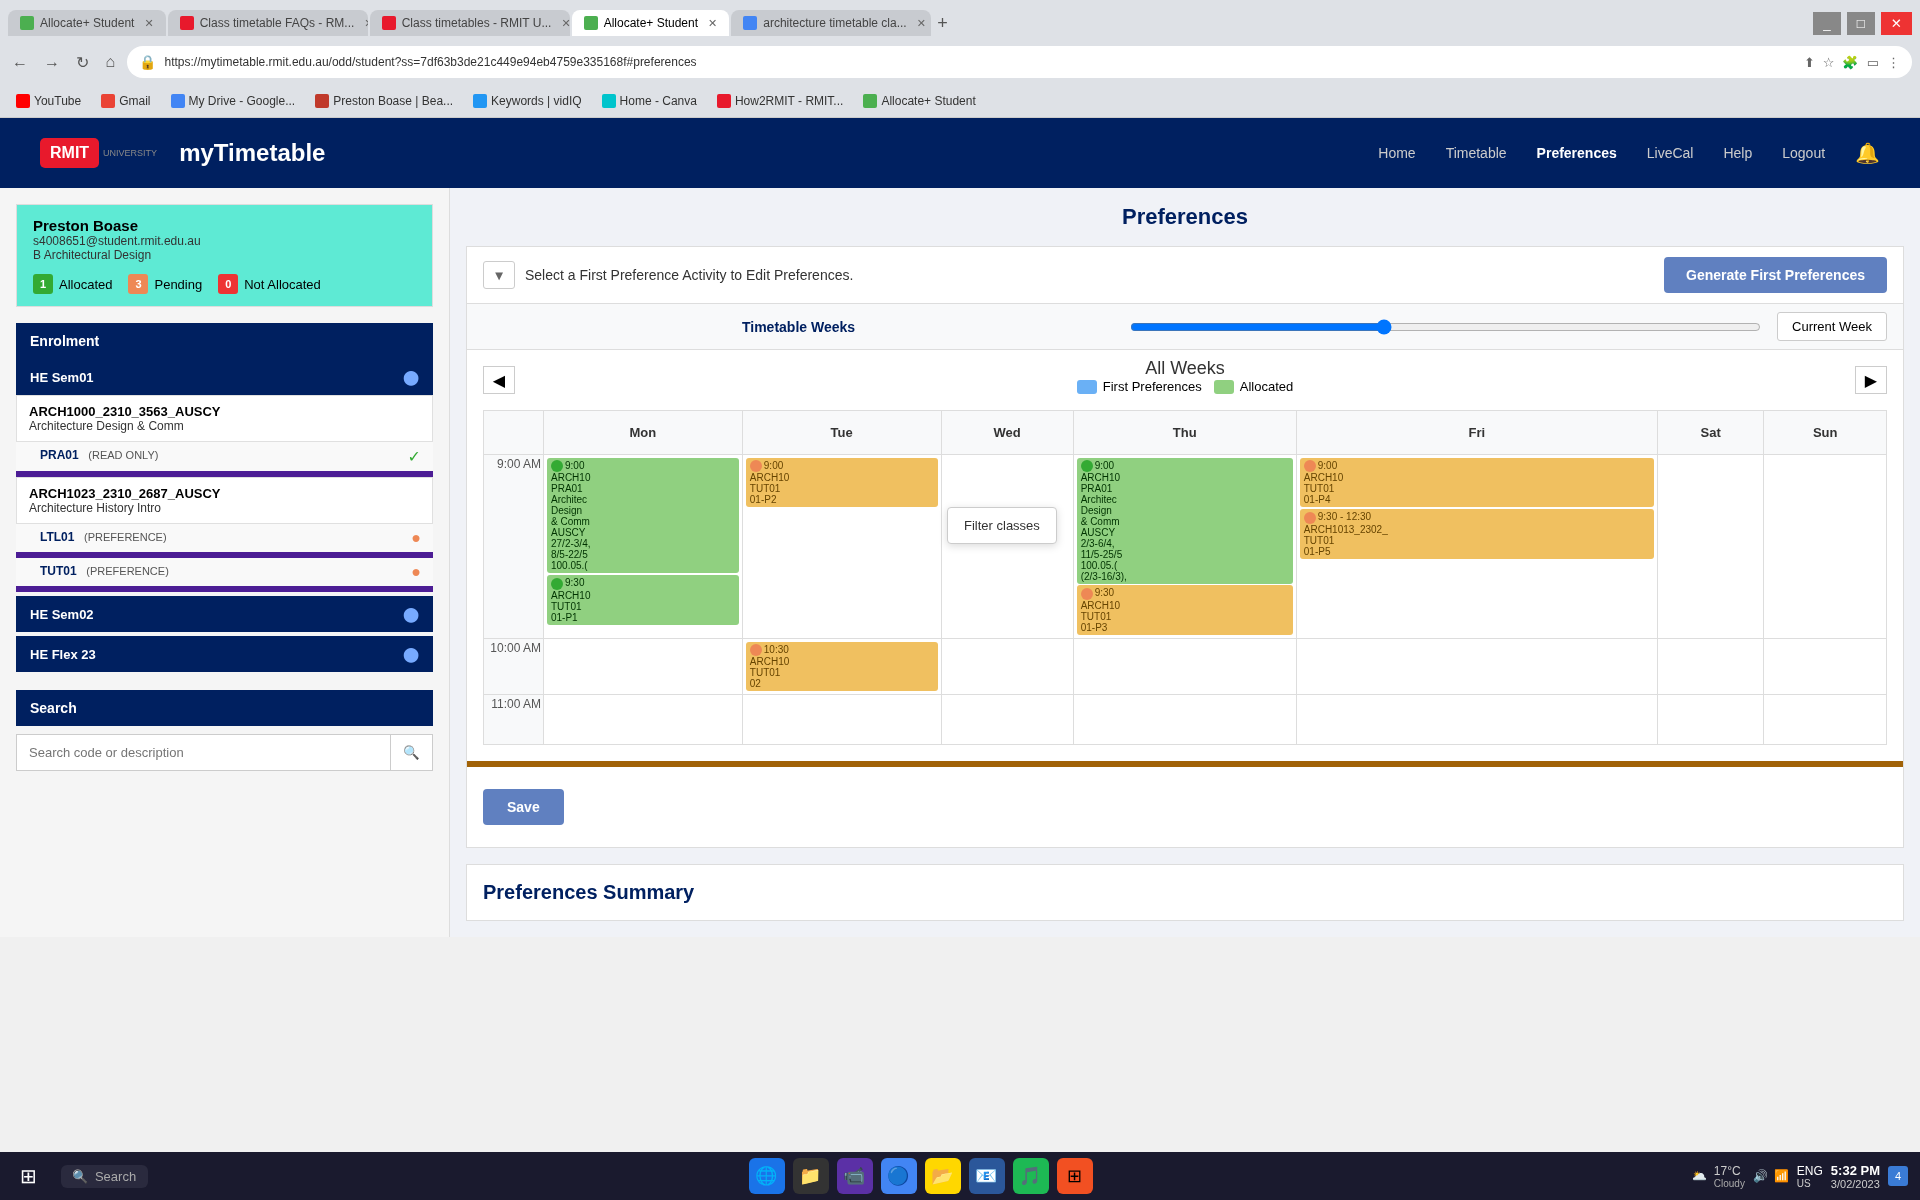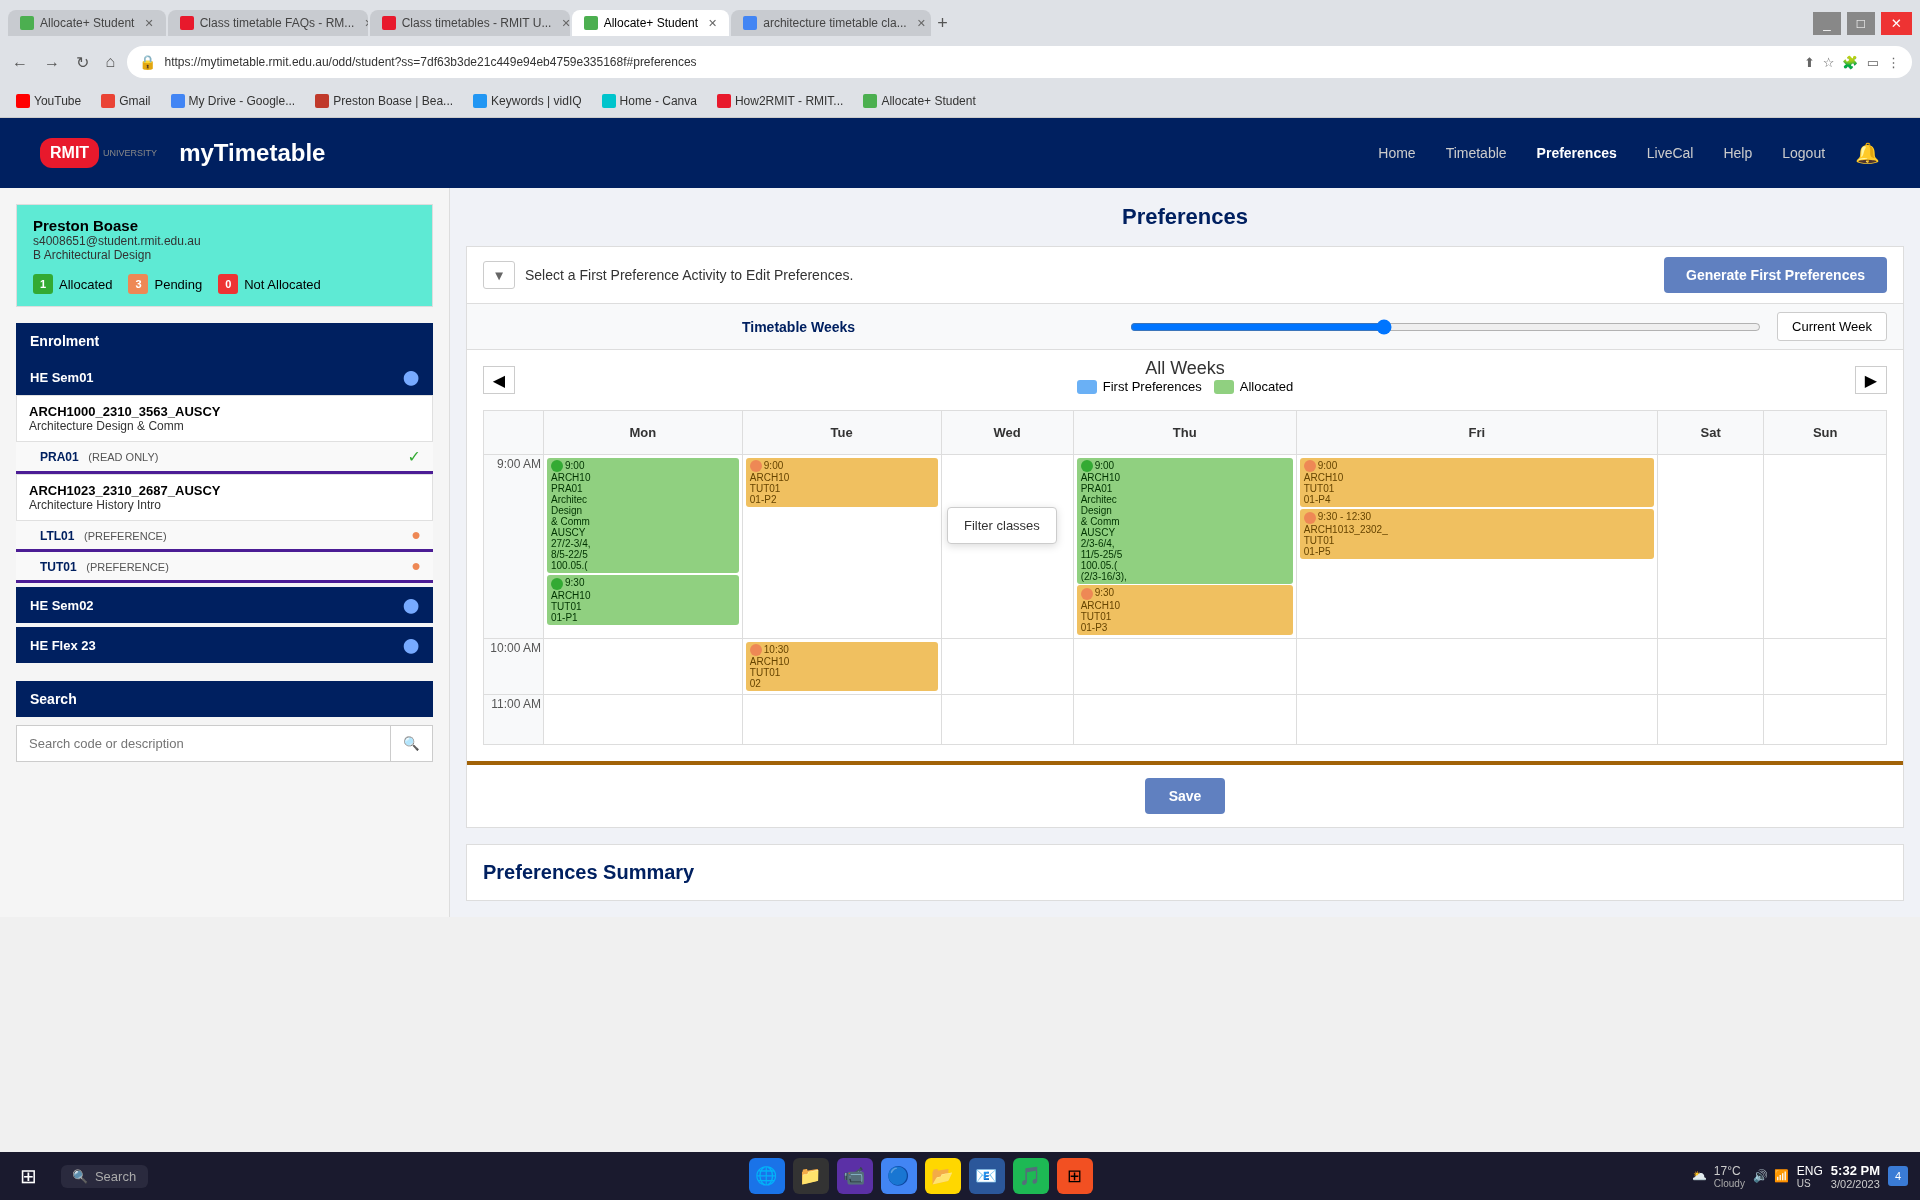--- a/index.html
+++ b/index.html
@@ -48,21 +48,21 @@
     .badge-red { background: #e33; }
 
     .enrolment-section { margin: 0 16px 16px; }
     .section-header { background: #002060; color: #fff; padding: 10px 14px; font-weight: bold; font-size: 14px; display: flex; align-items: flex-start; justify-content: space-between; }
     .semester-block { margin-bottom: 2px; }
     .semester-header { background: #002060; color: #fff; padding: 10px 14px; font-size: 13px; font-weight: bold; display: flex; align-items: center; justify-content: space-between; cursor: pointer; }
     .semester-arrow { color: #7af; font-size: 14px; }
     .course-item { background: #fff; border: 1px solid #e0e0e0; padding: 8px 12px; margin-left: 0; }
     .course-code { font-weight: bold; font-size: 13px; color: #000; }
     .course-name { font-size: 12px; color: #333; }
-    .activity-row { display: flex; align-items: center; justify-content: space-between; padding: 5px 12px 5px 24px; background: #f9f9f9; border-bottom: 3px solid #4c1d95; }
+    .activity-row { display: flex; align-items: flex-start; justify-content: space-between; padding: 5px 12px 5px 24px; background: #f9f9f9; border-bottom: 6px solid #4c1d95; }
     .activity-label { font-size: 12px; color: #002060; font-weight: bold; cursor: pointer; }
     .activity-tag { font-size: 11px; color: #555; margin-left: 6px; }
     .activity-icon-green { color: #3a3; font-size: 16px; }
     .activity-icon-orange { color: #e85; font-size: 16px; }
 
     .search-section { margin: 0 16px 16px; }
     .search-header { background: #002060; color: #fff; padding: 10px 14px; font-weight: bold; font-size: 14px; }
     .search-box { display: flex; background: #fff; border: 1px solid #ccc; margin-top: 8px; }
     .search-input { flex: 1; border: none; outline: none; padding: 10px 12px; font-size: 13px; color: #888; }
     .search-btn { background: #fff; border: none; border-left: 1px solid #ccc; padding: 8px 12px; cursor: pointer; color: #666; }
@@ -95,21 +95,21 @@
     .cal-table { width: 100%; border-collapse: collapse; min-width: 700px; }
     .cal-table th { background: #f8f9fa; border: 1px solid #ddd; padding: 14px 4px; text-align: center; font-size: 13px; color: #333; font-weight: bold; }
     .cal-table td { border: 1px solid #ddd; padding: 2px; vertical-align: top; min-height: 50px; height: 50px; }
     .time-cell { background: #f8f9fa; color: #555; font-size: 12px; text-align: right; padding: 4px 8px; white-space: nowrap; width: 60px; }
     .event-orange { background: #f0c060; border-radius: 3px; padding: 2px 4px; font-size: 10px; color: #640; margin: 1px; cursor: pointer; }
     .event-green { background: #90d080; border-radius: 3px; padding: 2px 4px; font-size: 10px; color: #030; margin: 1px; cursor: pointer; }
     .event-icon { display: inline-block; width: 12px; height: 12px; border-radius: 50%; margin-right: 2px; vertical-align: middle; }
     .icon-green { background: #3a3; }
     .icon-orange { background: #e85; }
 
-    .save-row { display: flex; justify-content: center; padding: 13px 16px; border-top: 4px solid #a16207; }
+    .save-row { display: flex; justify-content: flex-start; padding: 22px 16px; border-top: 6px solid #a16207; }
     .save-btn { background: #6080c0; color: #fff; border: none; padding: 10px 24px; font-size: 14px; font-weight: bold; border-radius: 4px; cursor: pointer; }
 
     
     .filter-tooltip { position: absolute; background: #fff; border: 1px solid #ccc; border-radius: 4px; padding: 10px 16px; font-size: 13px; color: #333; box-shadow: 0 2px 8px rgba(0,0,0,0.15); z-index: 100; top: 260px; left: 480px; }
 
     
     .pref-summary { margin-top: 16px; background: #fff; padding: 16px; border: 1px solid #ddd; }
     .pref-summary-title { font-size: 20px; font-weight: bold; color: #002060; }
 
     
@@ -217,21 +217,21 @@
     <div class="bookmark-item">
       <div class="bookmark-favicon" style="background:#4CAF50;"></div>
       <span>Allocate+ Student</span>
     </div>
   </div>
 </div>
 
 <div class="rmit-header">
   <div class="rmit-logo">
     <div style="display:flex;align-items:center;gap:4px;">
-      <div style="background:#e8192c;color:#fff;font-weight:bold;font-size:16px;padding:6px 10px;border-radius:12px;">
+      <div style="background:#e8192c;color:#fff;font-weight:bold;font-size:16px;padding:6px 10px;border-radius:5px;">
         <span>RMIT</span>
       </div>
       <div style="color:#888;font-size:9px;line-height:1.2;">
         <span>UNIVERSITY</span>
       </div>
     </div>
     <div style="color:#fff;font-size:24px;font-weight:bold;margin-left:10px;">
       <span>myTimetable</span>
     </div>
   </div>

